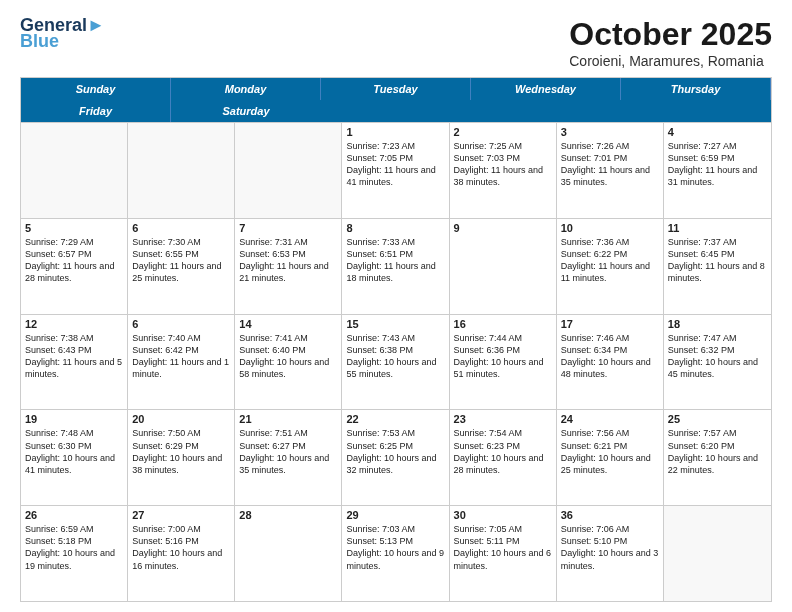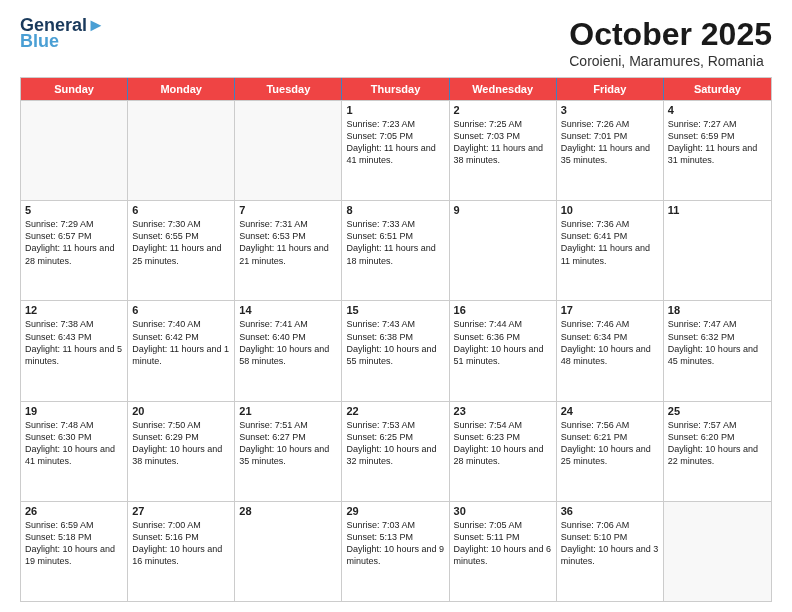--- a/index.html
+++ b/index.html
@@ -46,22 +46,23 @@
       color: #333;
     }
     .calendar {
       flex: 1;
       display: flex;
       flex-direction: column;
       border: 1px solid #ccc;
     }
     .cal-header {
       display: grid;
-      grid-template-columns: repeat(7, 1fr);
-      background: #ef4444;
+      grid-template-columns: repeat(5, 1fr);
+      background: #0369a1;
+      font-style: italic;
     }
     .cal-header-cell {
       color: #fff;
       font-size: 11px;
       font-weight: bold;
       padding: 5px 4px;
       text-align: center;
       border-right: 1px solid #4080c0;
     }
     .cal-header-cell:last-child { border-right: none; }
@@ -115,22 +116,22 @@
       <div class="month-title">October 2025</div>
       <div class="subtitle">Coroieni, Maramures, Romania</div>
     </div>
   </div>
 
   <div class="calendar">
     <div class="cal-header">
       <div class="cal-header-cell">Sunday</div>
       <div class="cal-header-cell">Monday</div>
       <div class="cal-header-cell">Tuesday</div>
+      <div class="cal-header-cell">Wednesday</div>
       <div class="cal-header-cell">Thursday</div>
-      <div class="cal-header-cell">Wednesday</div>
       <div class="cal-header-cell">Friday</div>
       <div class="cal-header-cell">Saturday</div>
     </div>
     <div class="cal-body" id="cal-body">
     <div class="cal-row">
           <div class="cal-cell empty"></div>
           <div class="cal-cell empty"></div>
           <div class="cal-cell empty"></div>
           <div class="cal-cell">
             <div class="day-num">1</div>
@@ -181,25 +182,28 @@
             <div class="cell-text" style="white-space: pre-wrap;">Sunrise: 7:33 AM
 Sunset: 6:51 PM
 Daylight: 11 hours and 18 minutes.</div>
           </div>
           <div class="cal-cell">
             <div class="day-num">9</div>
           </div>
           <div class="cal-cell">
             <div class="day-num">10</div>
             <div class="cell-text" style="white-space: pre-wrap;">Sunrise: 7:36 AM
-Sunset: 6:41 PM
+Sunset: 6:22 PM
 Daylight: 11 hours and 11 minutes.</div>
           </div>
           <div class="cal-cell">
             <div class="day-num">11</div>
+            <div class="cell-text" style="white-space: pre-wrap;">Sunrise: 7:37 AM
+Sunset: 6:45 PM
+Daylight: 11 hours and 8 minutes.</div>
           </div>
         </div>
         <div class="cal-row">
           <div class="cal-cell">
             <div class="day-num">12</div>
             <div class="cell-text" style="white-space: pre-wrap;">Sunrise: 7:38 AM
 Sunset: 6:43 PM
 Daylight: 11 hours and 5 minutes.</div>
           </div>
           <div class="cal-cell">

